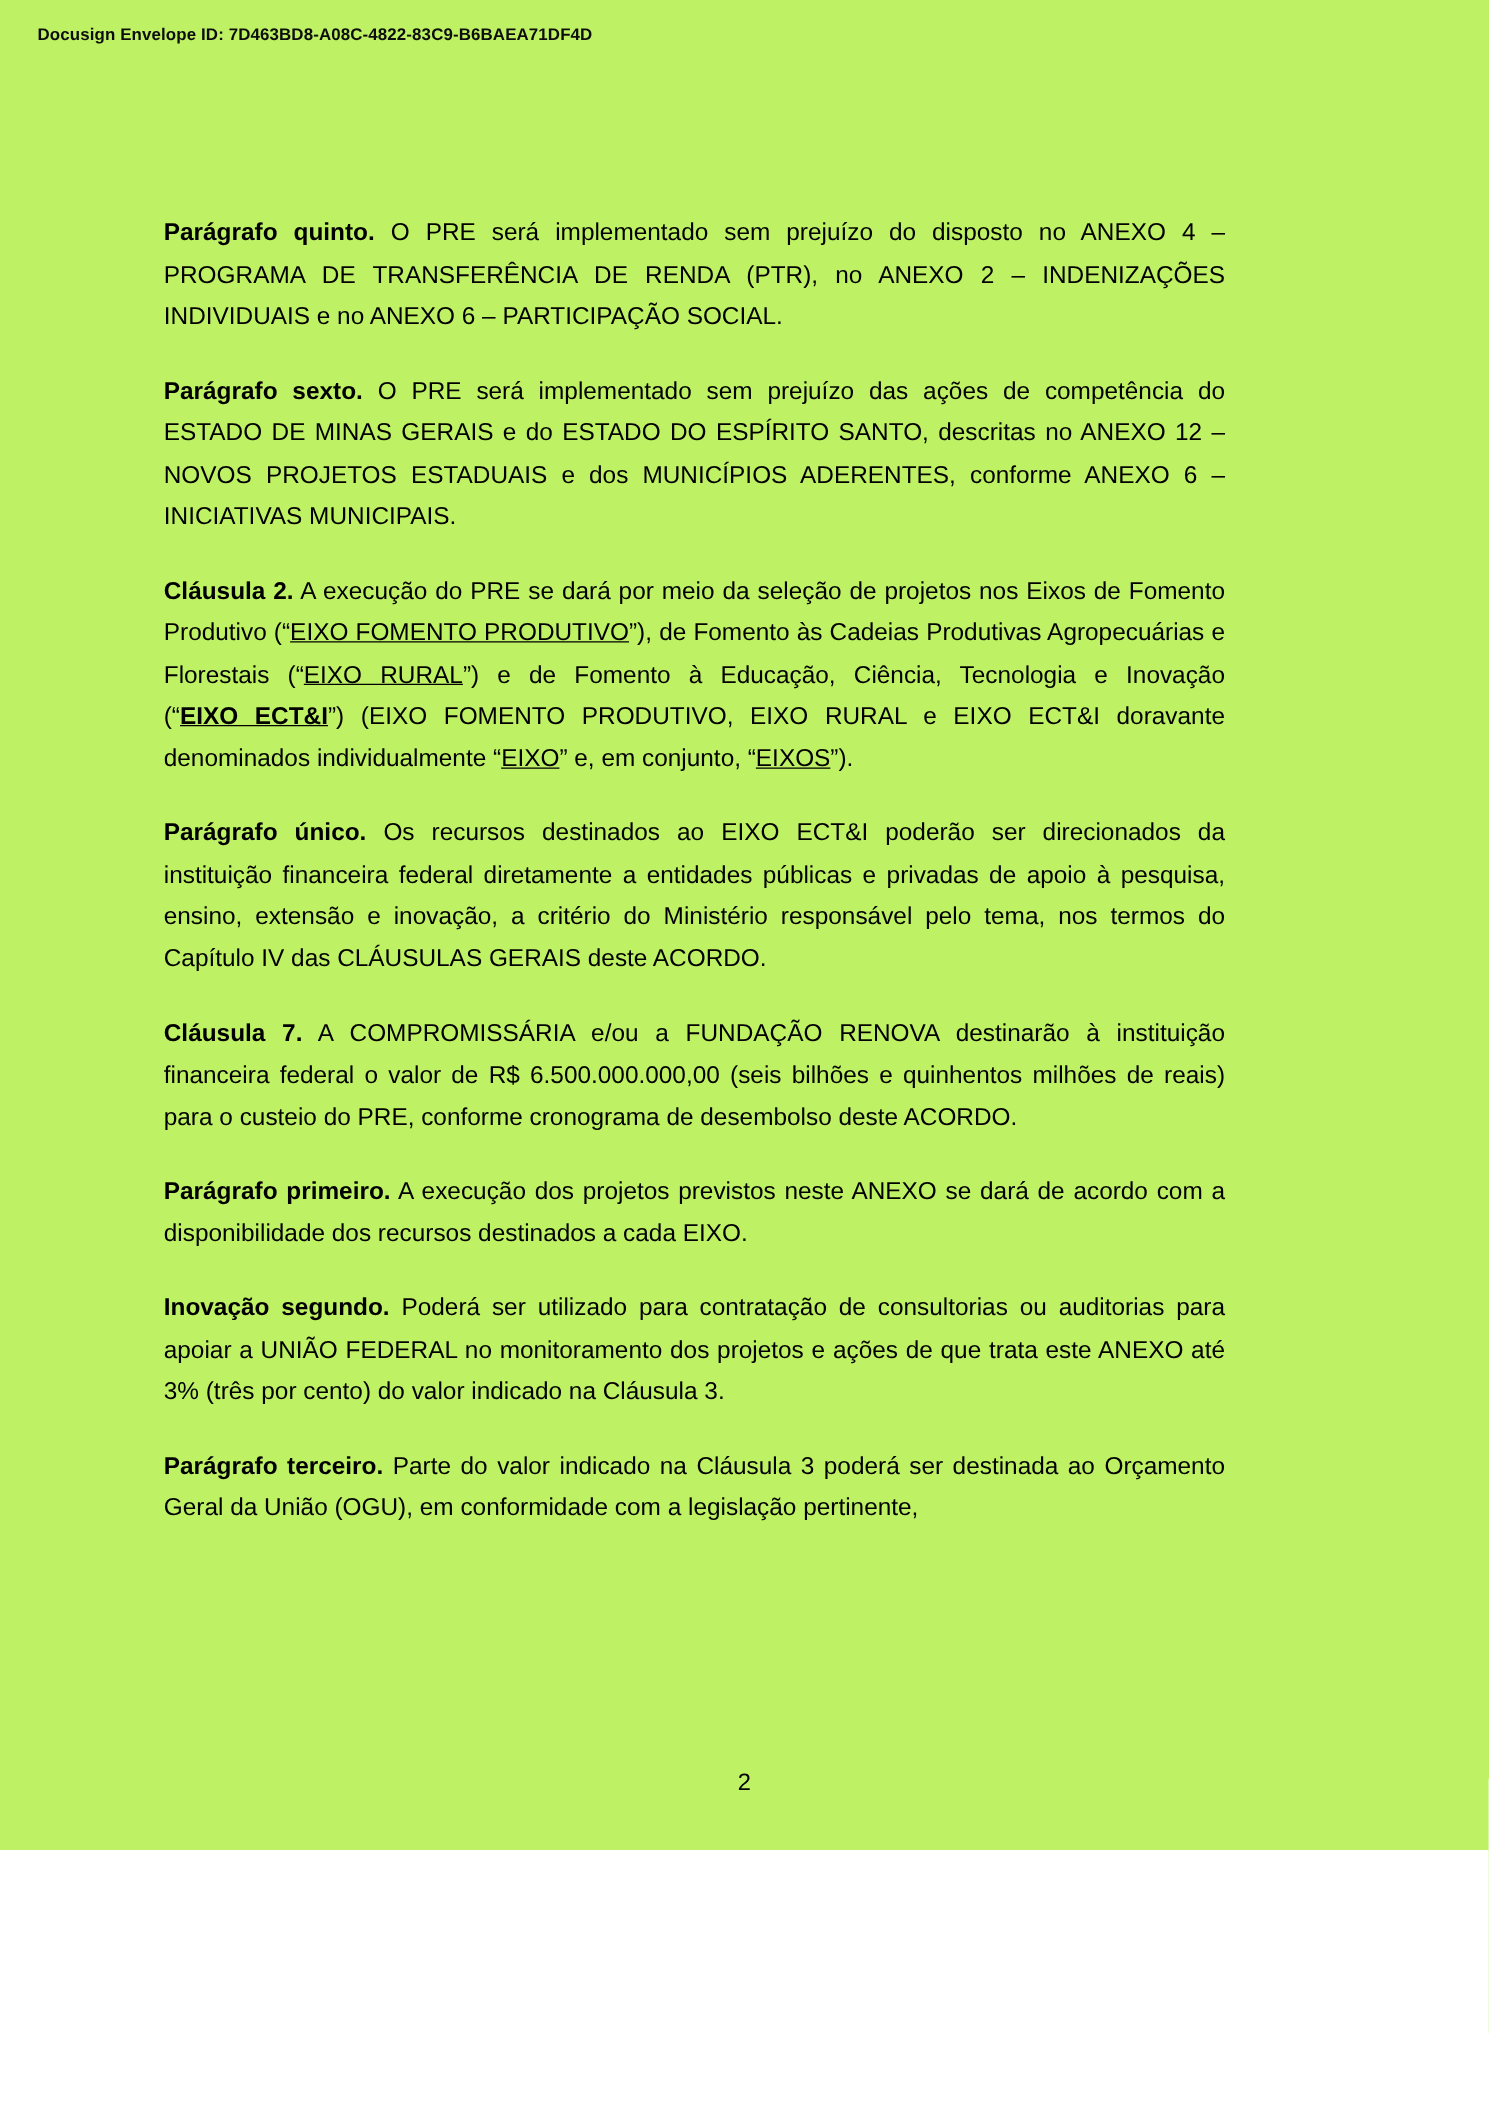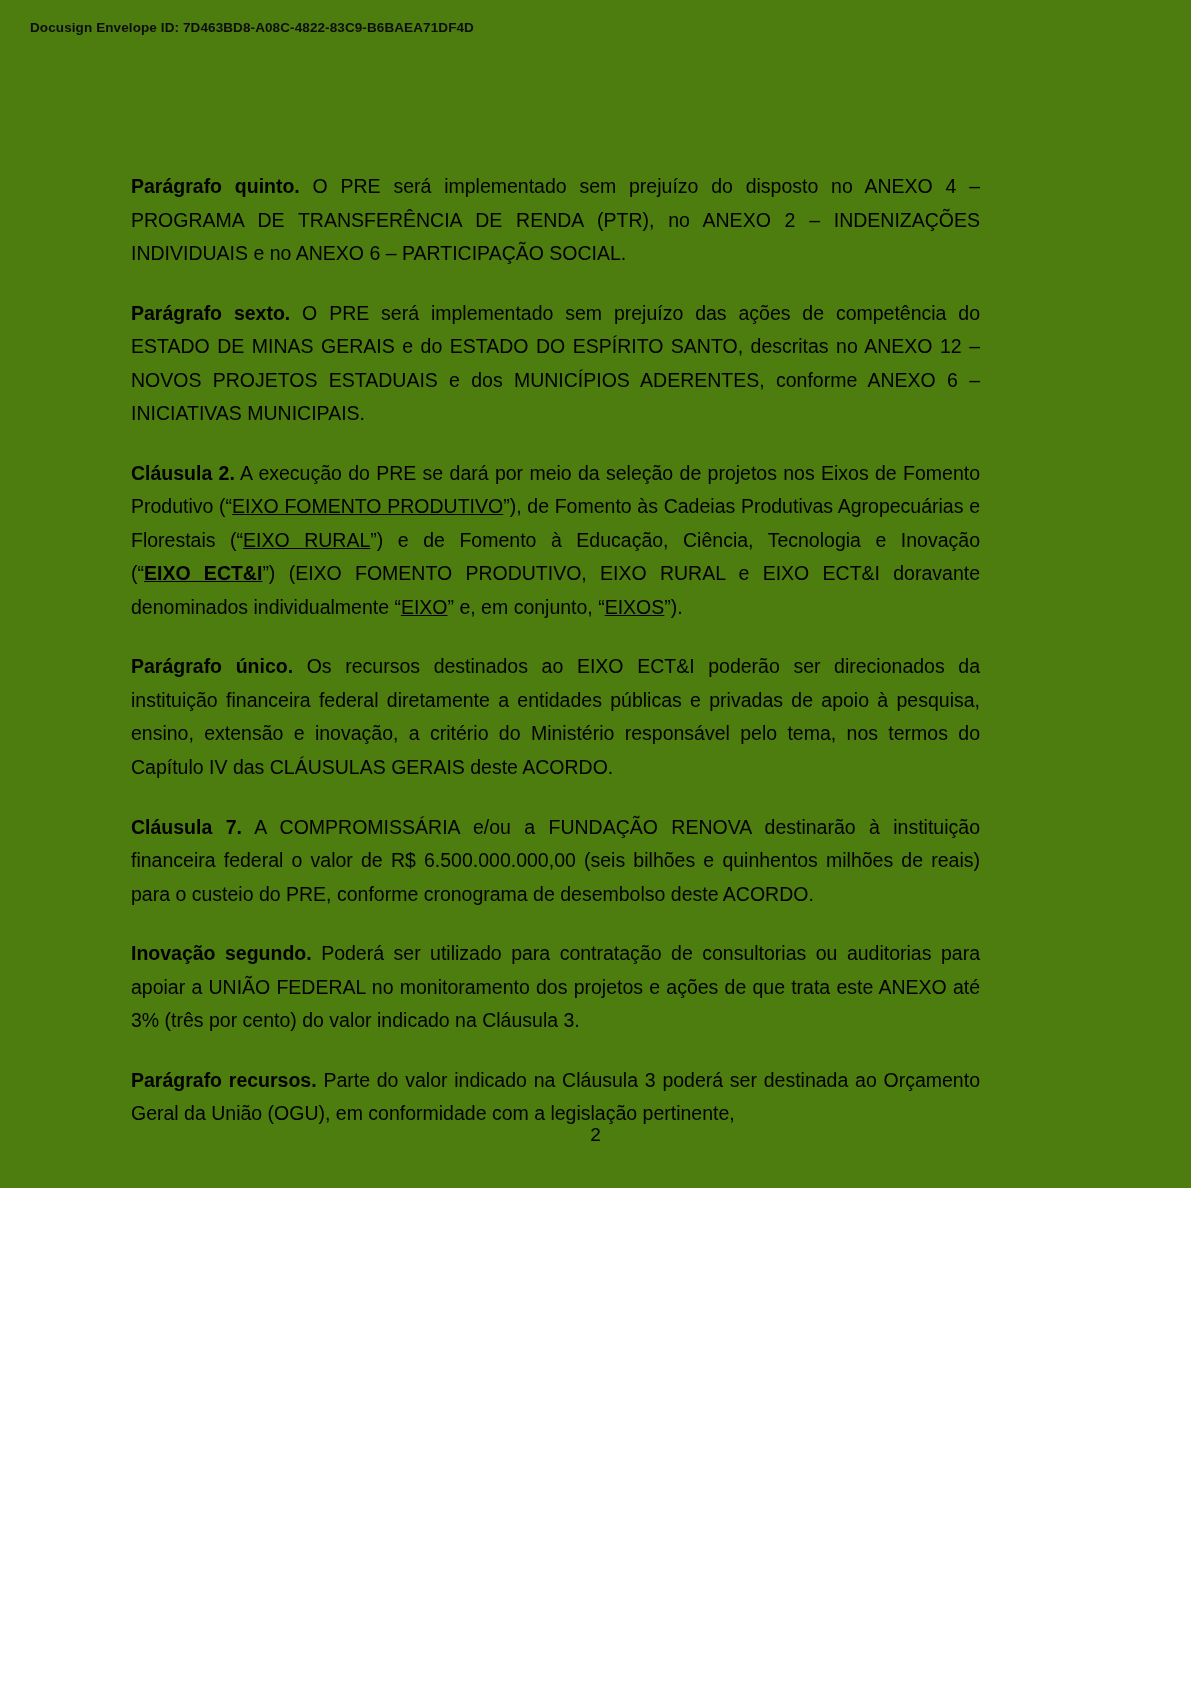--- a/index.html
+++ b/index.html
@@ -7,22 +7,22 @@
     padding: 0;
     background: #ffffff;
   }
   body {
     font-family: "Liberation Sans", sans-serif;
     color: #000000;
   }
   .page {
     position: relative;
     width: 1191px;
-    height: 1188px;
-    background: #4d7c0f;
+    height: 1480px;
+    background: #bef264;
     margin: 0 auto;
     overflow: hidden;
     box-sizing: border-box;
   }
   .envelope-id {
     position: absolute;
     top: 20px;
     left: 30px;
     font-size: 13.5px;
     font-weight: bold;
@@ -90,26 +90,29 @@
     </p>
 
     <p class="para">
       <span class="b">Parágrafo único.</span><span> Os recursos destinados ao EIXO ECT&amp;I poderão ser direcionados da instituição financeira federal diretamente a entidades públicas e privadas de apoio à pesquisa, ensino, extensão e inovação, a critério do Ministério responsável pelo tema, nos termos do Capítulo IV das CLÁUSULAS GERAIS deste ACORDO.</span>
     </p>
 
     <p class="para">
       <span class="b">Cláusula 7.</span><span> A COMPROMISSÁRIA e/ou a FUNDAÇÃO RENOVA destinarão à instituição financeira federal o valor de R$ 6.500.000.000,00 (seis bilhões e quinhentos milhões de reais) para o custeio do PRE, conforme cronograma de desembolso deste ACORDO.</span>
     </p>
 
+    <p class="para">
+      <span class="b">Parágrafo primeiro.</span><span> A execução dos projetos previstos neste ANEXO se dará de acordo com a disponibilidade dos recursos destinados a cada EIXO.</span>
+    </p>
 
     <p class="para">
       <span class="b">Inovação segundo.</span><span> Poderá ser utilizado para contratação de consultorias ou auditorias para apoiar a UNIÃO FEDERAL no monitoramento dos projetos e ações de que trata este ANEXO até 3% (três por cento) do valor indicado na Cláusula 3.</span>
     </p>
 
     <p class="para">
-      <span class="b">Parágrafo recursos.</span><span> Parte do valor indicado na Cláusula 3 poderá ser destinada ao Orçamento Geral da União (OGU), em conformidade com a legislação pertinente,</span>
+      <span class="b">Parágrafo terceiro.</span><span> Parte do valor indicado na Cláusula 3 poderá ser destinada ao Orçamento Geral da União (OGU), em conformidade com a legislação pertinente,</span>
     </p>
 
   </div>
 
   <div class="page-number">2</div>
 
 </div>
 
 </body></html>

